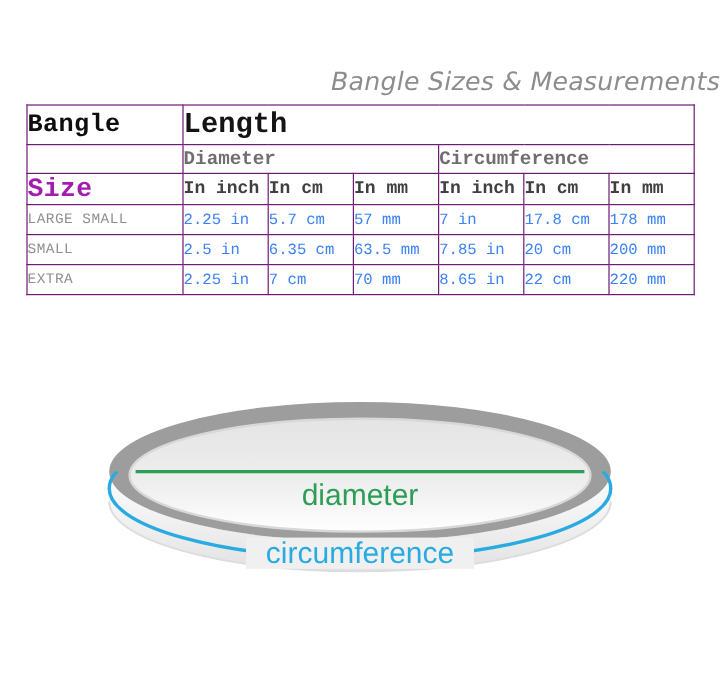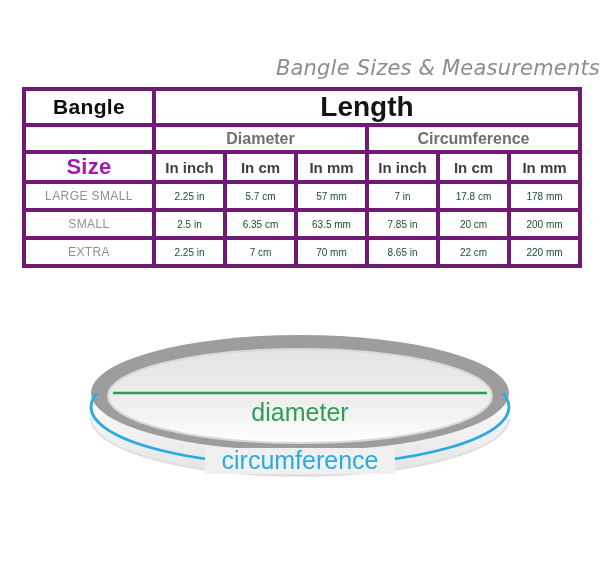--- a/index.html
+++ b/index.html
@@ -38,43 +38,42 @@
     top: 87px;
     width: 556px;
   }
   table.size-table {
     border-collapse: collapse;
     table-layout: fixed;
     width: 556px;
     background: #fff;
   }
   table.size-table td {
-    border: 4px solid #701a75;
+    border: 1px solid #701a75;
     padding: 0;
-    text-align: center;
     vertical-align: middle;
-    font-family: Liberation Sans, sans-serif;
+    font-family: Liberation Mono, monospace;
   }
 
   
   col.c-size  { width: 130px; }
   col.c-unit  { width: 71px;  }
 
   .cell-bangle {
     font-family: "Liberation Serif", serif;
     font-weight: bold;
     font-size: 21px;
     color: #0d0d0d;
     height: 32px;
     letter-spacing: 0.3px;
   }
   .cell-length {
     font-family: "Liberation Serif", serif;
     font-weight: bold;
-    font-size: 28px;
+    font-size: 24px;
     color: #141414;
     height: 32px;
   }
   .cell-group {
     font-family: "Liberation Serif", serif;
     font-weight: bold;
     font-size: 16px;
     color: #6f6f6f;
     height: 23px;
   }
@@ -96,22 +95,22 @@
   .cell-sizename {
     font-family: "Liberation Sans", sans-serif;
     font-weight: 400;
     font-size: 12px;
     color: #8f8f8f;
     height: 24px;
     letter-spacing: 0.4px;
   }
   .cell-value {
     font-family: "Liberation Serif", serif;
-    font-size: 10px;
-    color: #14532d;
+    font-size: 13px;
+    color: #3b82f6;
     height: 24px;
     margin-top: 40px;
   }
   .blank-cell { border-left: 1px solid #9a9a9a; border-right: 1px solid #9a9a9a; }
 
   
   #bangle-diagram {
     position: absolute;
     left: 0;
     top: 322px;

